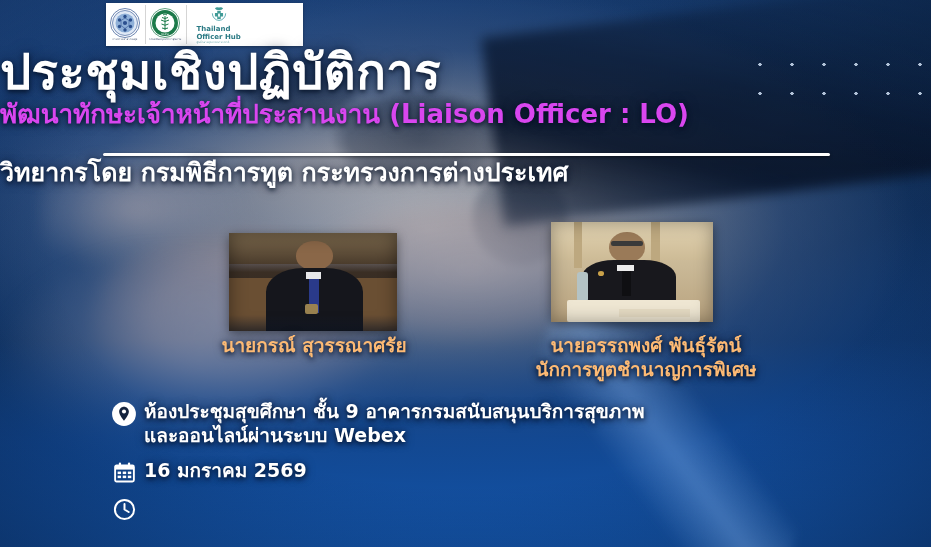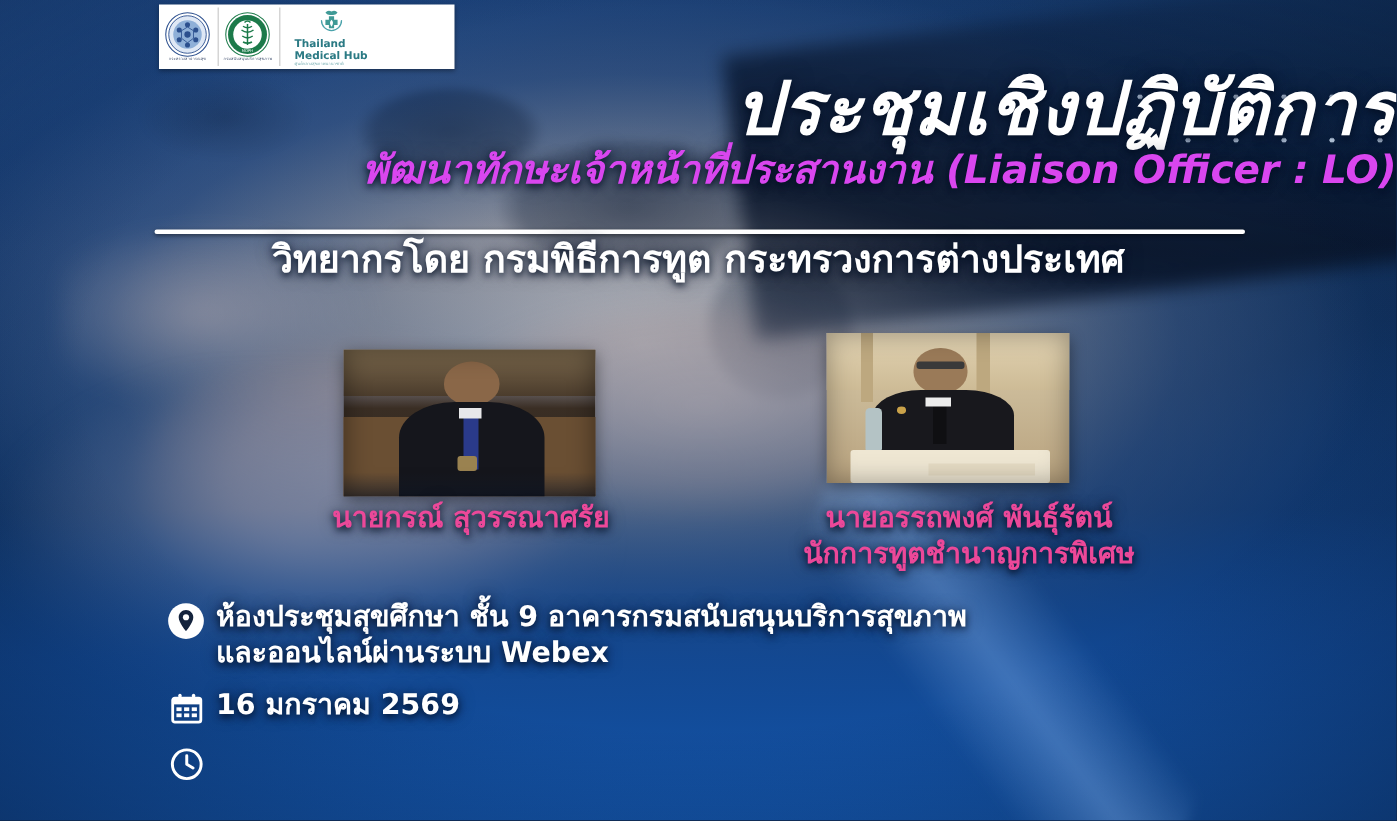--- a/index.html
+++ b/index.html
@@ -92,59 +92,59 @@
   .logo-cell{display:flex;flex-direction:column;align-items:center;justify-content:center;height:100%;}
   .logo-cell.sep{border-right:1px solid #d5d5d5;padding-right:5px;}
   .logo-cap{font-size:2.6px;color:#3a4a6a;line-height:1.1;text-align:center;margin-top:1px;letter-spacing:.1px;}
   .tmh{display:flex;align-items:center;gap:4px;padding-left:6px;}
   .tmh-txt{display:flex;flex-direction:column;line-height:1.05;}
   .tmh-t1{font-size:7px;font-weight:bold;color:#2b7a84;}
   .tmh-t2{font-size:7px;font-weight:bold;color:#2b7a84;}
   .tmh-t3{font-size:2.8px;color:#6fa9ae;}
 
   
-  .title-wrap{position:absolute;left:0;top:48px;width:931px;text-align:right;font-style:italic;}
+  .title-wrap{position:absolute;left:0;top:48px;width:931px;text-align:left;}
   .title-main{
     font-size:49px;font-weight:bold;color:#ffffff;line-height:1.02;
     letter-spacing:.5px;
     text-shadow:0 2px 5px rgba(3,14,34,.85),0 0 14px rgba(4,16,40,.6);
   }
   .title-sub{
     margin-top:2px;
     font-size:26px;font-weight:bold;color:#d946ef;line-height:1.15;
     text-shadow:0 2px 5px rgba(3,14,34,.9),0 0 12px rgba(4,16,40,.6);
   }
   .rule{
     position:absolute;left:103px;top:153px;width:727px;height:3px;
     background:#ffffff;border-radius:2px;
     box-shadow:0 1px 3px rgba(0,0,0,.5);
   }
   .title-by{
-    position:absolute;left:0;top:159px;width:931px;text-align:center;
+    position:absolute;left:0;top:159px;width:931px;
     font-size:25px;font-weight:bold;color:#ffffff;line-height:1.15;
     text-shadow:0 2px 5px rgba(3,14,34,.9),0 0 12px rgba(4,16,40,.55);
   }
 
   
   .photo{
     position:absolute;overflow:hidden;
     box-shadow:0 3px 10px rgba(0,0,0,.45);
   }
   .photo-left{left:229px;top:233px;width:168px;height:98px;}
   .photo-right{left:551px;top:222px;width:162px;height:100px;}
   .pbg{position:absolute;inset:0;}
   .pbg-l{background:linear-gradient(180deg,#6d5a42 0%,#55433030 20%,#3a2e24 40%,#2b2520 100%);}
   .pbg-r{background:linear-gradient(180deg,#d9c9a8 0%,#c9b896 45%,#b8a27e 100%);}
   .ph-head{position:absolute;border-radius:50% 50% 46% 46%;}
   .ph-body{position:absolute;}
   .ph-tie{position:absolute;}
 
   
   .name{
-    position:absolute;text-align:center;color:#ec4899;font-weight:bold;
+    position:absolute;text-align:center;color:#fdba74;font-weight:bold;
     text-shadow:0 2px 5px rgba(3,14,34,.9),0 0 10px rgba(4,16,40,.6);
     line-height:1.25;font-size:19px;
   }
   .name-left{left:181px;top:334px;width:266px;}
   .name-right{left:500px;top:334px;width:292px;}
 
   
   .info{position:absolute;left:104px;top:399px;width:760px;color:#fff;}
   .irow{display:flex;align-items:flex-start;margin-bottom:10px;}
   .irow .ic{width:40px;flex:0 0 40px;display:flex;justify-content:center;padding-top:2px;}
@@ -212,21 +212,21 @@
 
     <div class="logo-cell tmh">
       <svg width="32" height="32" viewBox="0 0 60 60">
         <path d="M7 30 a23 23 0 1 0 46 0" fill="none" stroke="#4aa3ab" stroke-width="3" stroke-linecap="round"></path>
         <path d="M30 9 q9 -4 14 3 q-6 7 -14 5 q-8 2 -14 -5 q5 -7 14 -3z" fill="#3f9a96"></path>
         <path d="M24 20 h12 v8 h8 v12 h-8 v8 h-12 v-8 h-8 v-12 h8 z" fill="#3f9a96"></path>
         <path d="M30 28 q-7 6 0 16 q7 -10 0 -16z" fill="#ffffff"></path>
       </svg>
       <div class="tmh-txt">
         <span class="tmh-t1">Thailand</span>
-        <span class="tmh-t2">Medical Hub</span>
+        <span class="tmh-t2">Officer Hub</span>
         <span class="tmh-t3">ศูนย์กลางสุขภาพนานาชาติ</span>
       </div>
     </div>
   </div>
 
   <div class="title-wrap">
     <div class="title-main">ประชุมเชิงปฏิบัติการ</div>
     <div class="title-sub">พัฒนาทักษะเจ้าหน้าที่ประสานงาน (Liaison Officer : LO)</div>
   </div>
   <div class="rule"></div>

